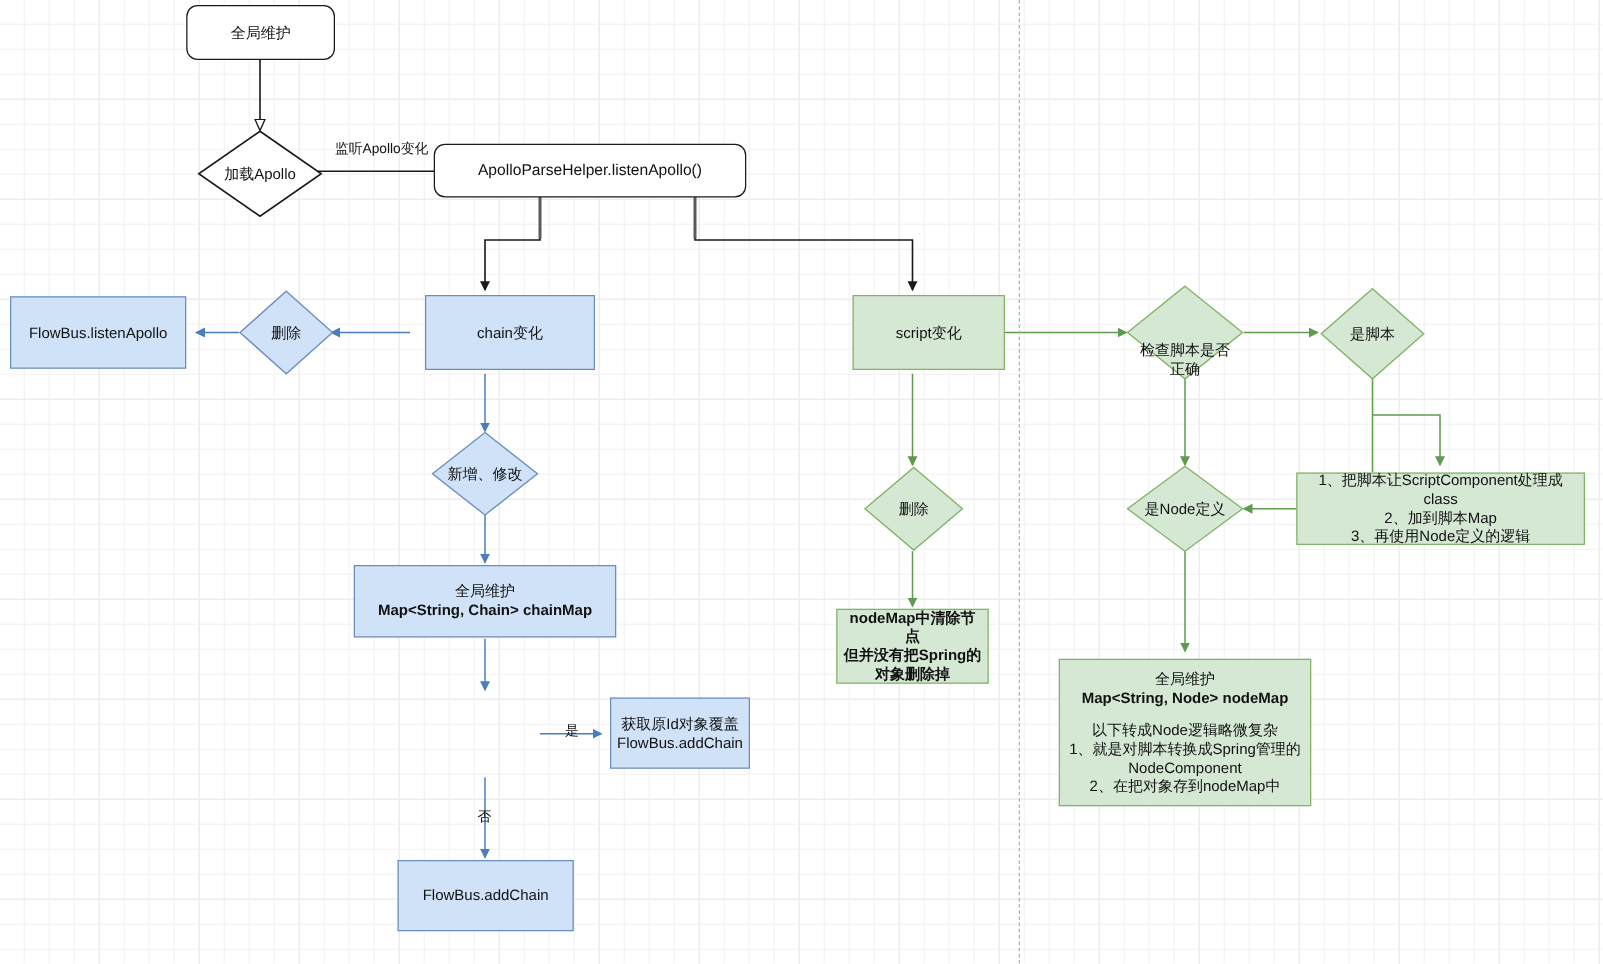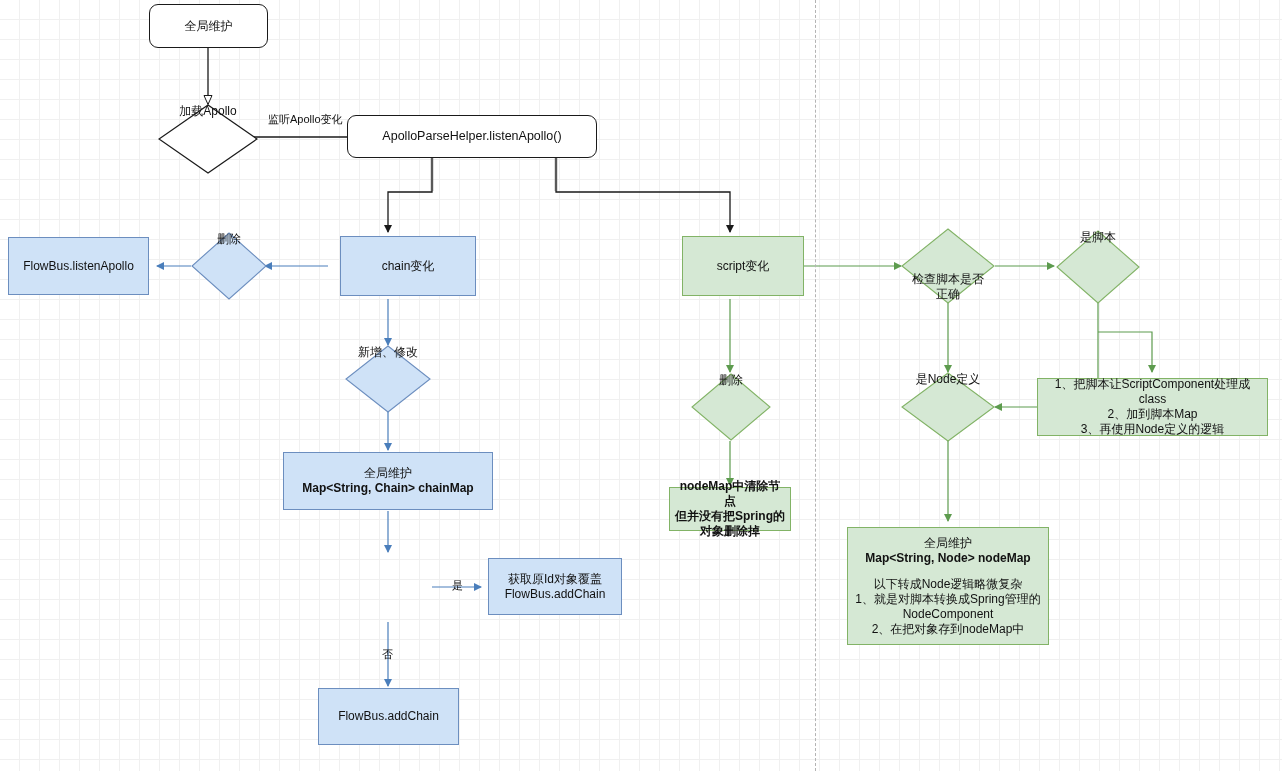--- a/index.html
+++ b/index.html
@@ -59,21 +59,21 @@
     background: #cfe2f7;
   }
   .rect-green {
     border: 1.1px solid #82b366;
     background: #d5e8d4;
   }
   .diamond-wrap {
     position: absolute;
     z-index: 5;
     display: flex;
-    align-items: flex-start;
+    align-items: center;
     justify-content: center;
   }
   .diamond-wrap svg {
     position: absolute;
     left: 0; top: 0;
     width: 100%; height: 100%;
   }
   .diamond-wrap .txt {
     position: relative;
     z-index: 2;
@@ -206,21 +206,21 @@
       <div>全局维护</div>
       <div class="b">Map&lt;String, Chain&gt; chainMap</div>
     </div>
   </div>
 
 
   <div class="edge-label" style="left:452px; top:579px;">是</div>
 
   <div class="edge-label" style="left:382px; top:648px;">否</div>
 
-  <div class="node rect-blue" style="left:488px; top:558px; width:134px; height:57px;">
+  <div class="node rect-blue" style="left:488px; top:558px; width:112px; height:57px;">
     <div class="txt">
       <div>获取原Id对象覆盖</div>
       <div>FlowBus.addChain</div>
     </div>
   </div>
 
   <div class="node rect-blue" style="left:318px; top:688px; width:141px; height:57px;">
     <div class="txt">FlowBus.addChain</div>
   </div>
 
@@ -228,21 +228,21 @@
     <div class="txt">script变化</div>
   </div>
 
   <div class="diamond-wrap" style="left:691px; top:373px; width:80px; height:68px;">
     <svg viewBox="0 0 80 68" preserveAspectRatio="none">
       <polygon points="40,1 79,34 40,67 1,34" fill="#d5e8d4" stroke="#82b366" stroke-width="1.1"></polygon>
     </svg>
     <div class="txt">删除</div>
   </div>
 
-  <div class="node rect-green" style="left:669px; top:487px; width:122px; height:44px;">
+  <div class="node rect-green" style="left:669px; top:487px; width:122px; height:60px;">
     <div class="txt b">
       <div>nodeMap中清除节点</div>
       <div>但并没有把Spring的</div>
       <div>对象删除掉</div>
     </div>
   </div>
 
   <div class="diamond-wrap" style="left:901px; top:228px; width:94px; height:76px;">
     <svg viewBox="0 0 94 76" preserveAspectRatio="none">
       <polygon points="47,1 93,38 47,75 1,38" fill="#d5e8d4" stroke="#82b366" stroke-width="1.1"></polygon>

